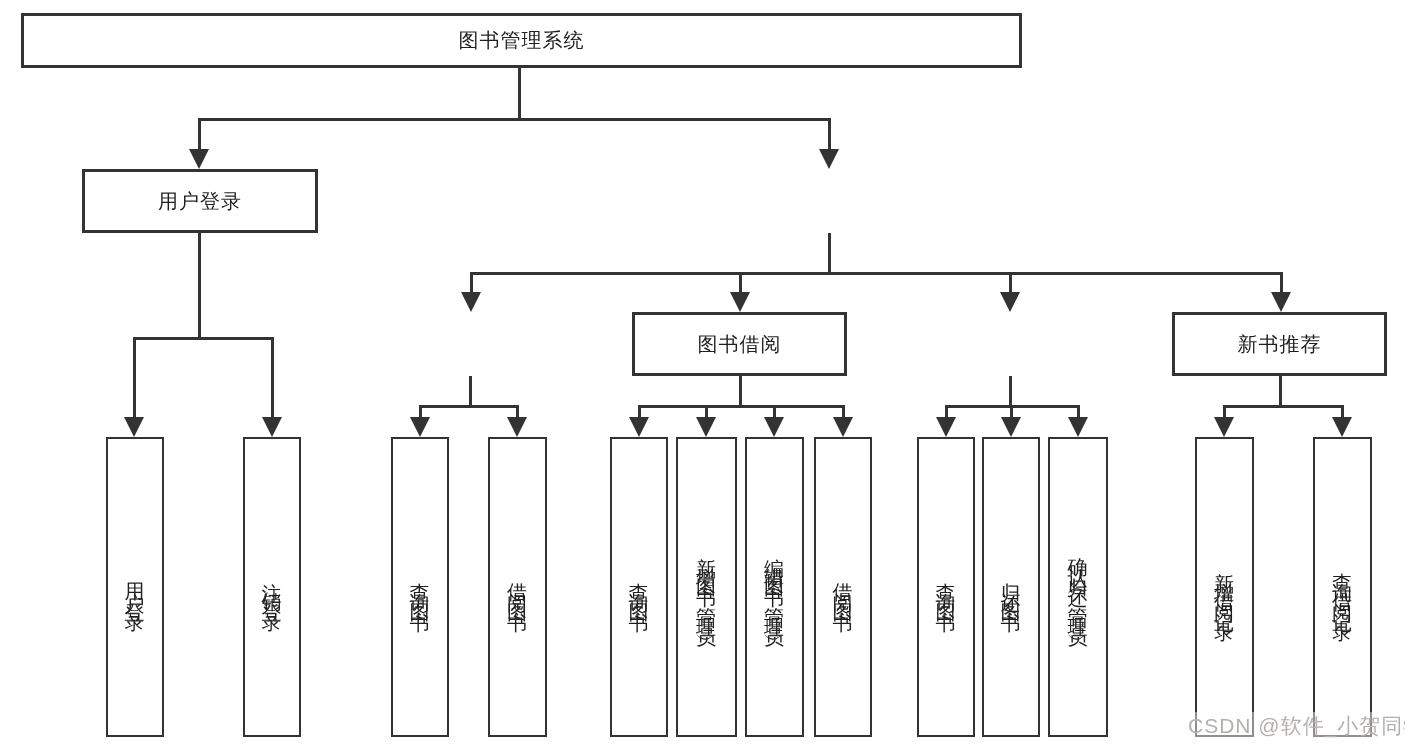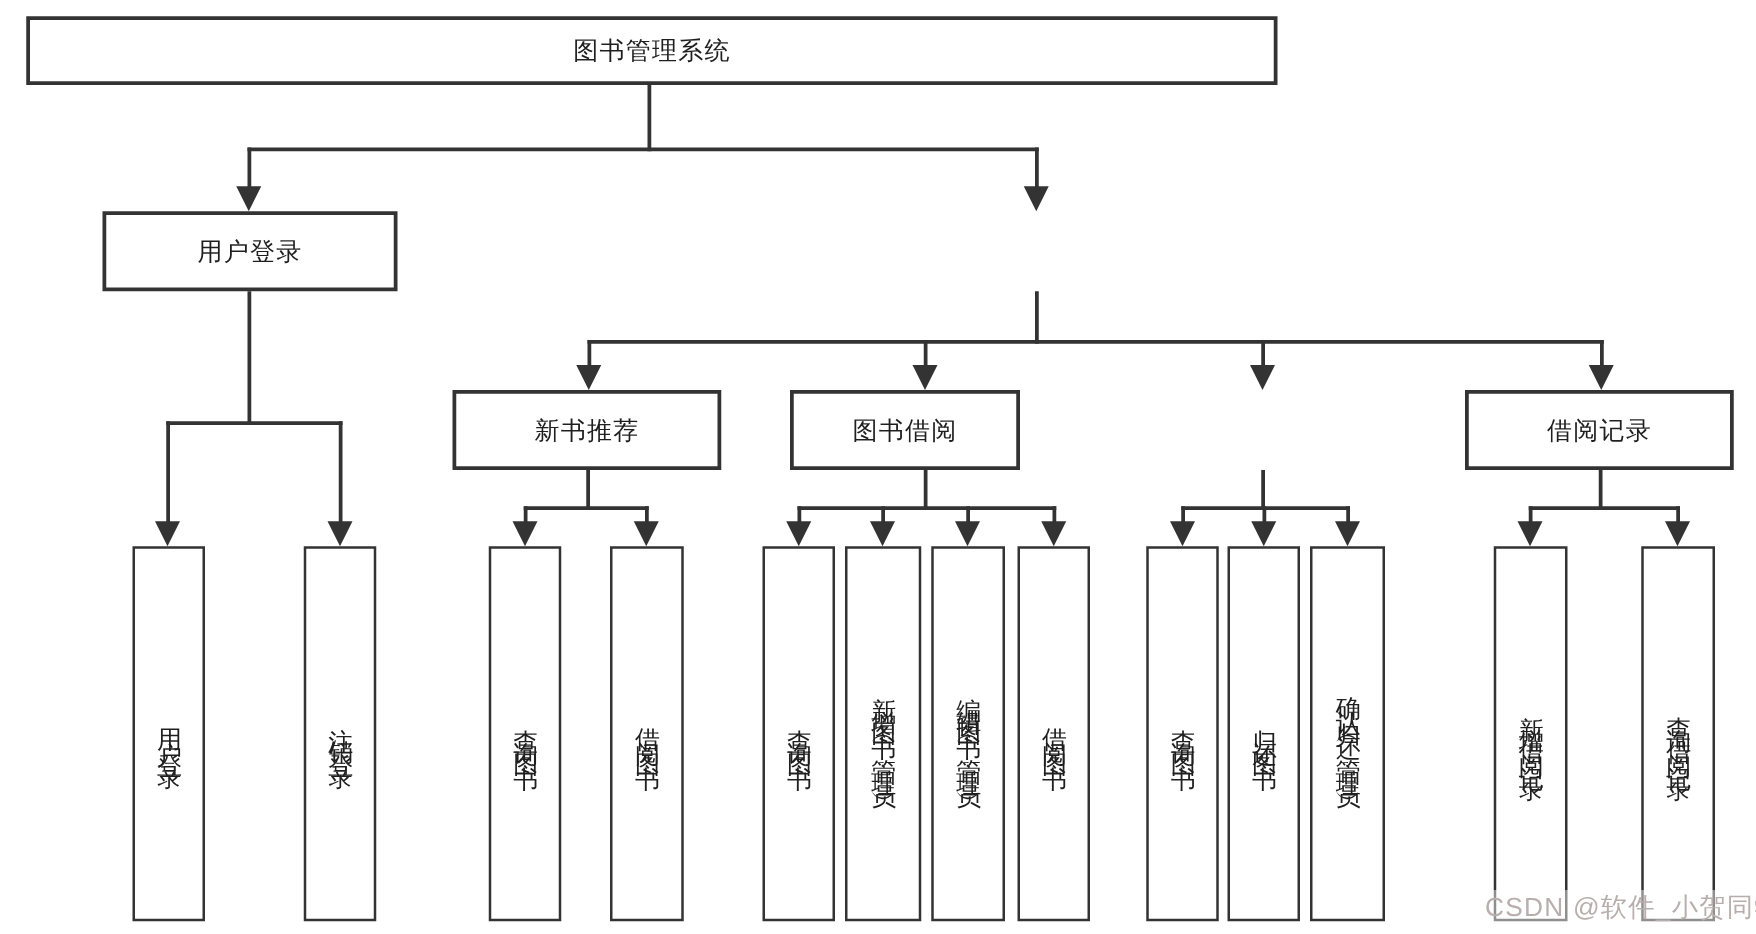--- a/index.html
+++ b/index.html
@@ -40,28 +40,25 @@
 <div class="canvas">
 
   <div class="hbox" style="left:21px;top:13px;width:1001px;height:55px">
     <span class="hlabel">图书管理系统</span>
   </div>
 
   <div class="hbox" style="left:82px;top:169px;width:236px;height:64px">
     <span class="hlabel">用户登录</span>
   </div>
 
-  <div class="hbox" style="left:362px;top:312px;width:215px;height:64px">
-    <span class="hlabel">新书推荐</span>
-  </div>
-  <div class="hbox" style="left:632px;top:312px;width:184px;height:64px">
+  <div class="hbox" style="left:632px;top:312px;width:215px;height:64px">
     <span class="hlabel">图书借阅</span>
   </div>
   <div class="hbox" style="left:1172px;top:312px;width:215px;height:64px">
-    <span class="hlabel">借阅记录</span>
+    <span class="hlabel">新书推荐</span>
   </div>
 
   <div class="vbox" style="left:106px;width:58px">
     <span class="vlabel">用户登录</span>
   </div>
   <div class="vbox" style="left:243px;width:58px">
     <span class="vlabel">注销登录</span>
   </div>
 
   <div class="vbox" style="left:391px;width:58px">

